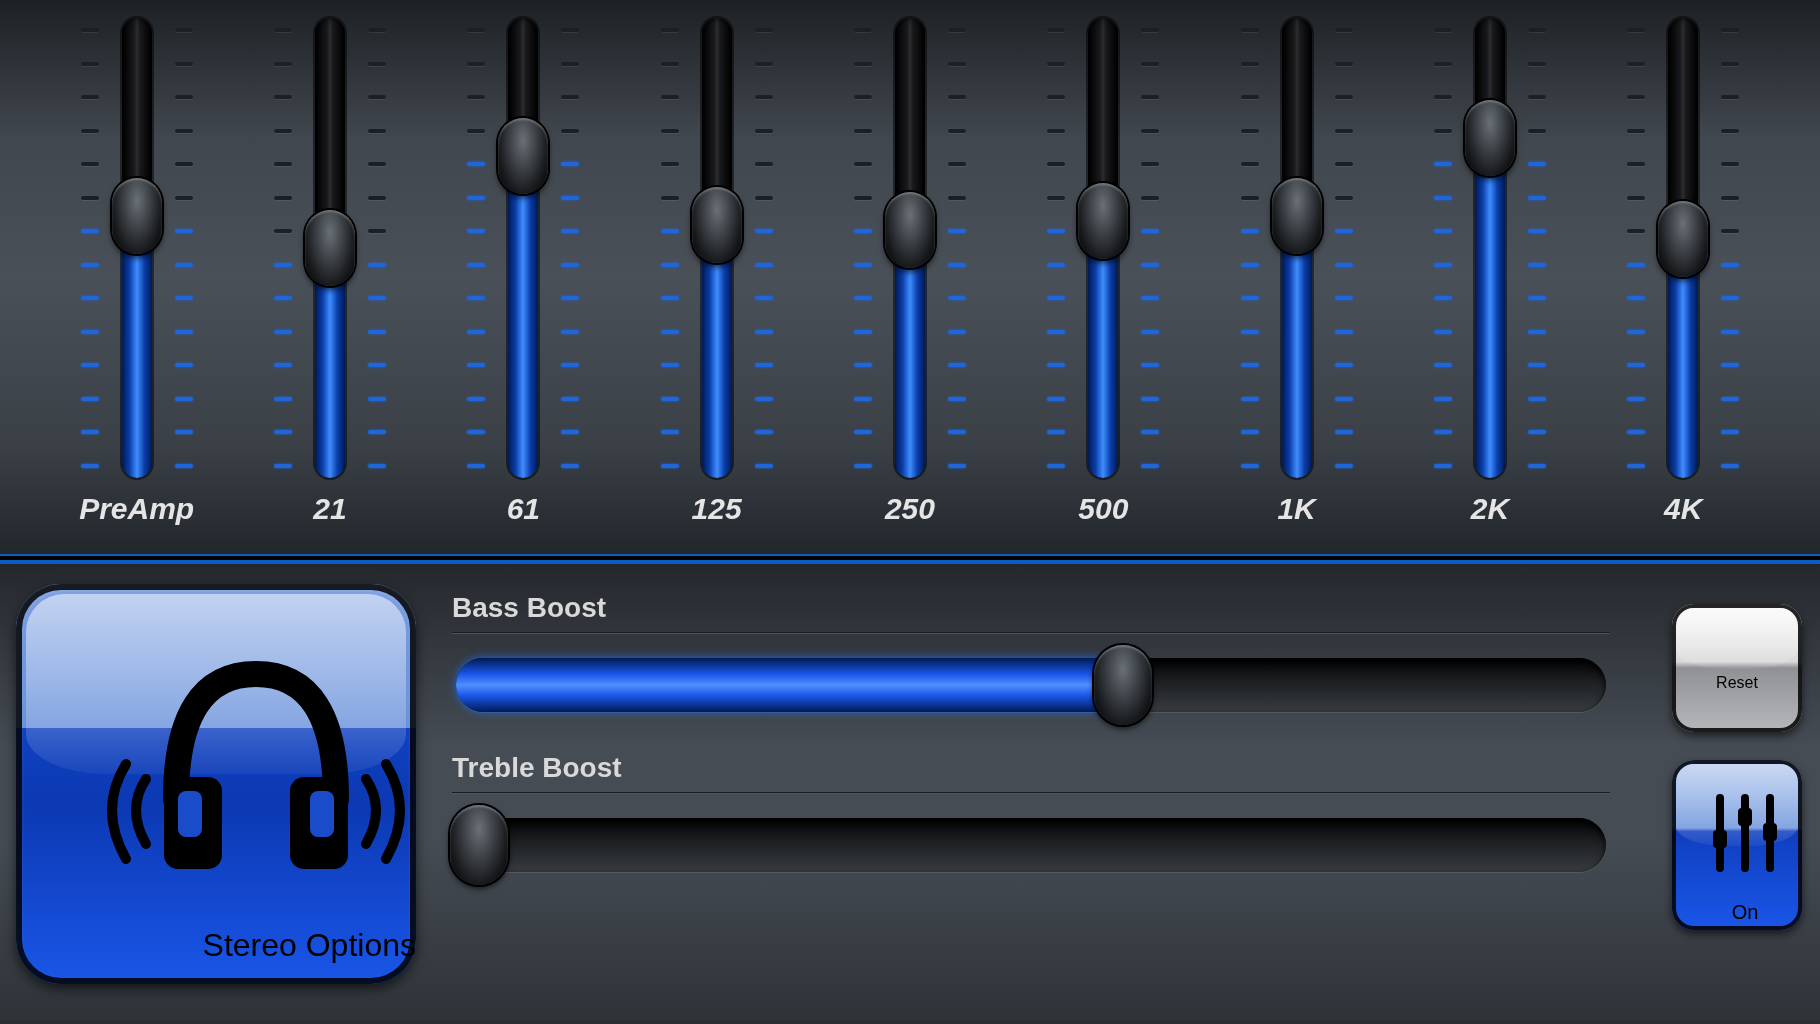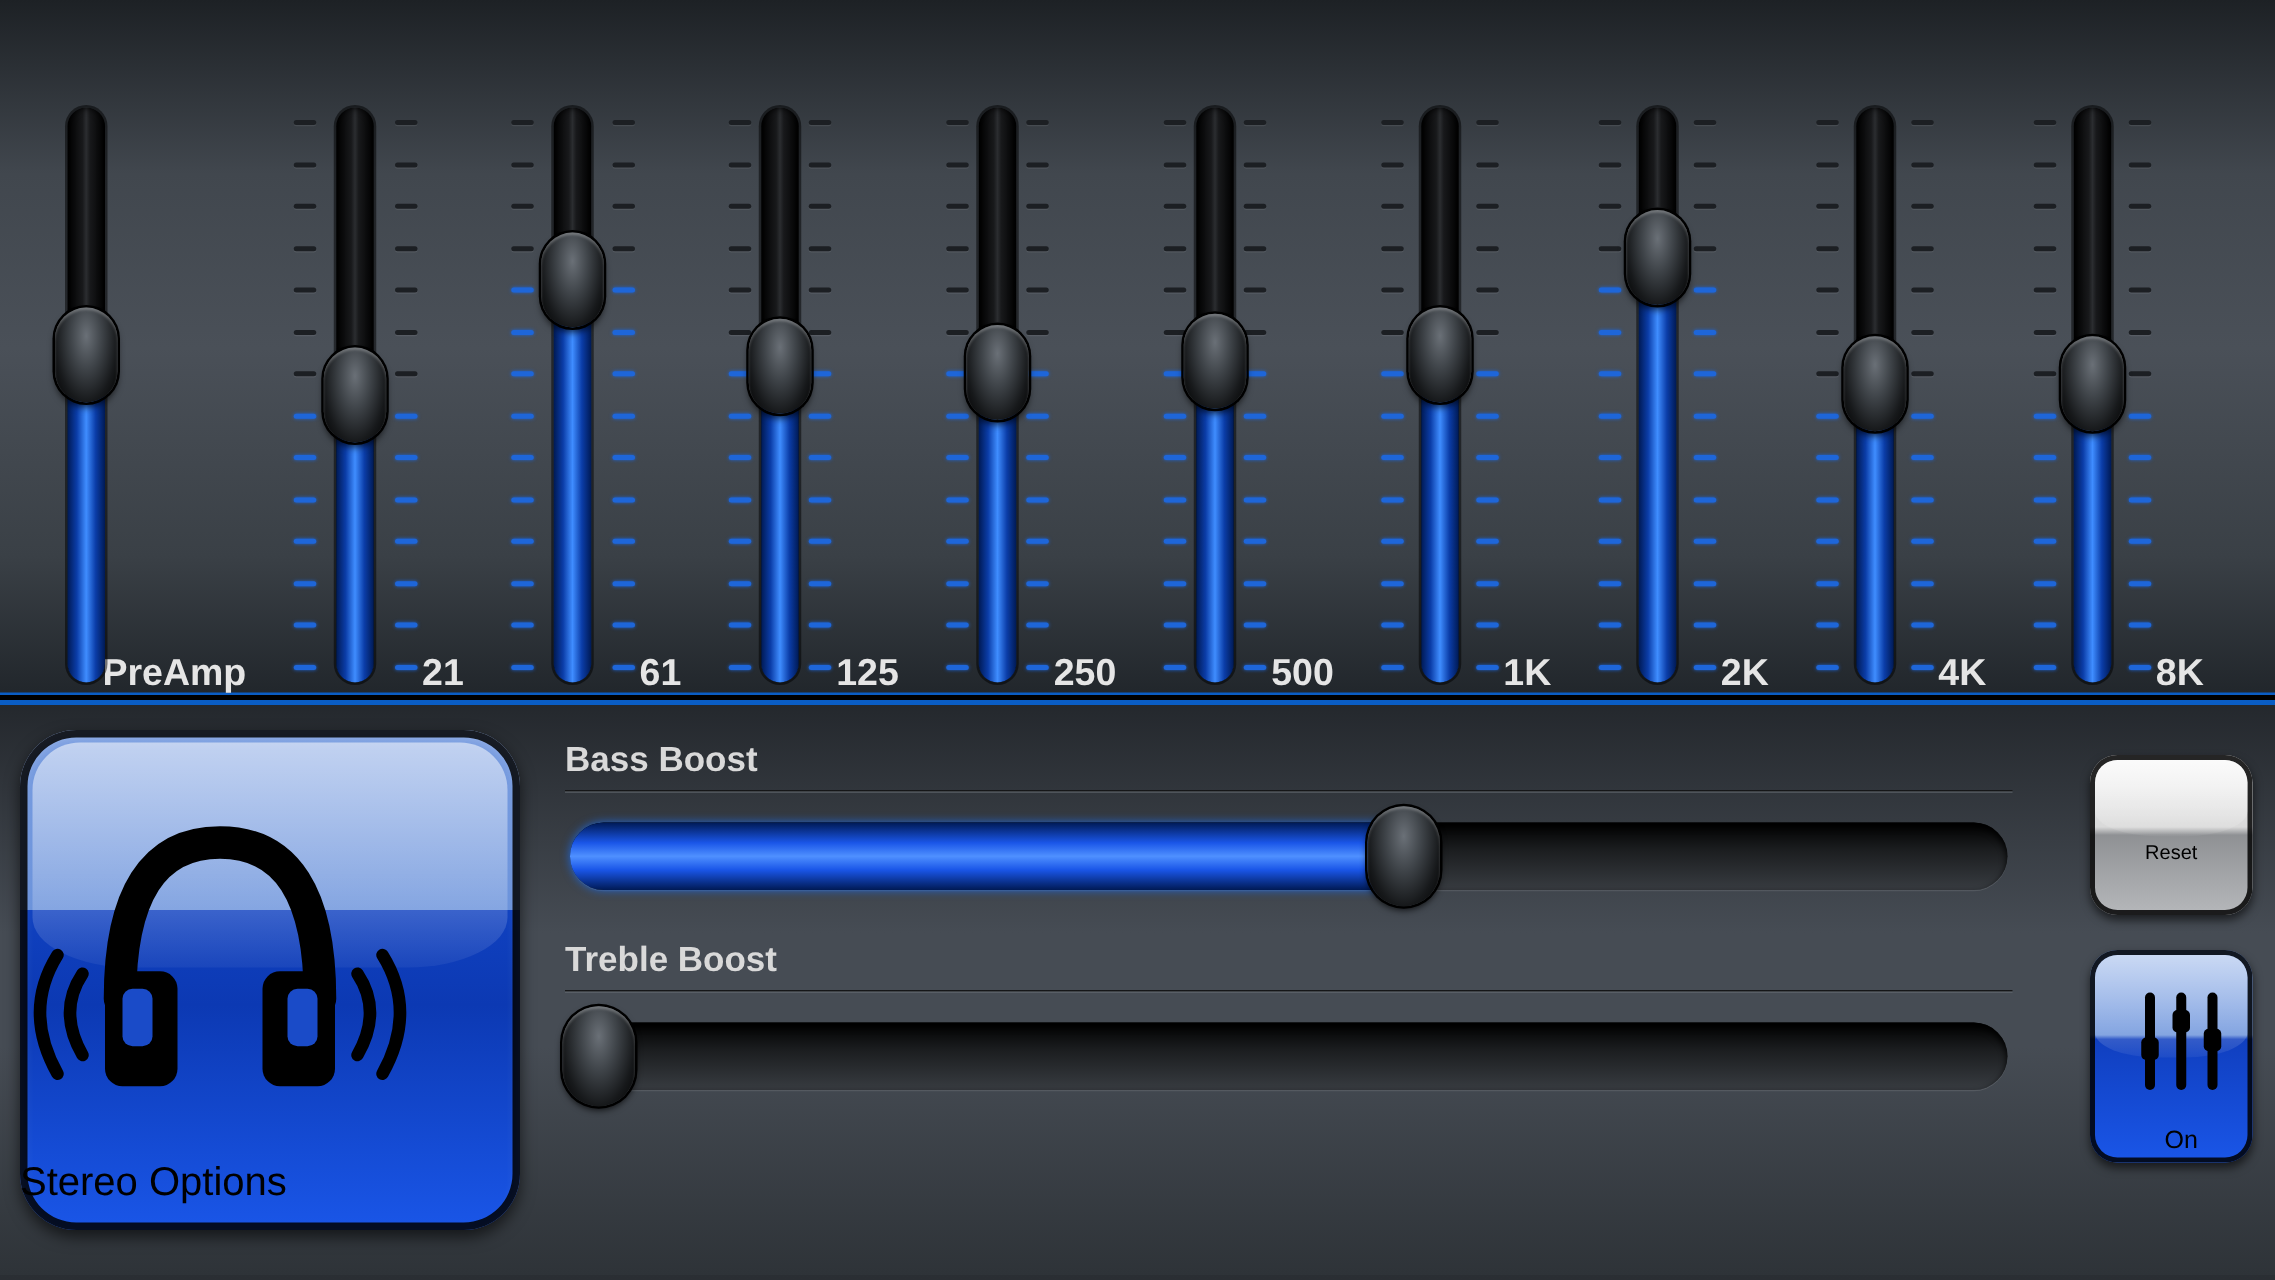--- a/index.html
+++ b/index.html
@@ -20,22 +20,23 @@
     display: flex;
     justify-content: space-around;
     padding: 0 40px;
     border-bottom: 4px solid #000;
     box-shadow: inset 0 -2px 0 #0a5dc4;
   }
   .eq-channel {
     position: relative;
     width: 140px;
     display: flex;
-    flex-direction: row;
-    align-items: flex-end;
+    flex-direction: column;
+    align-items: center;
+    font-style: italic;
   }
   .slider-area {
     position: relative;
     width: 120px;
     height: 480px;
     margin-top: 8px;
   }
   
   .ticks {
     position: absolute;
@@ -121,23 +122,24 @@
     height: 400px;
     border-radius: 45px;
     background:
       linear-gradient(180deg, #789ce0 0%, #6a92db 36%, #1041c0 36%, #0c39b3 55%, #1a56e8 100%);
     box-shadow:
       inset 0 0 0 6px rgba(0,0,0,0.85),
       inset 0 5px 10px rgba(255,255,255,0.35),
       0 5px 12px rgba(0,0,0,0.6);
     display: flex;
     flex-direction: column;
-    align-items: flex-start;
+    align-items: flex-end;
     justify-content: flex-end;
     cursor: pointer;
+    padding-left: 46px;
   }
   .stereo-btn .gloss {
     position: absolute;
     top: 10px; left: 10px; right: 10px;
     height: 45%;
     border-radius: 38px 38px 80px 80px / 38px 38px 40px 40px;
     background: linear-gradient(180deg, rgba(255,255,255,0.55) 0%, rgba(255,255,255,0.05) 100%);
     pointer-events: none;
   }
   .stereo-icon {
@@ -464,45 +466,20 @@
           <div class="tick-row tick-blue"></div>
           <div class="tick-row tick-blue"></div>
           <div class="tick-row tick-blue"></div>
         </div>
         <div class="track">
           <div class="fill" style="height: 52%;"></div>
         </div>
         <div class="thumb" style="top: calc(46.08% + 10px);"></div>
       </div>
       <div class="freq-label">4K</div>
-    </div>
-    <div class="eq-channel">
-      <div class="slider-area">
-        <div class="ticks">
-          <div class="tick-row tick-dark"></div>
-          <div class="tick-row tick-dark"></div>
-          <div class="tick-row tick-dark"></div>
-          <div class="tick-row tick-dark"></div>
-          <div class="tick-row tick-dark"></div>
-          <div class="tick-row tick-dark"></div>
-          <div class="tick-row tick-dark"></div>
-          <div class="tick-row tick-blue"></div>
-          <div class="tick-row tick-blue"></div>
-          <div class="tick-row tick-blue"></div>
-          <div class="tick-row tick-blue"></div>
-          <div class="tick-row tick-blue"></div>
-          <div class="tick-row tick-blue"></div>
-          <div class="tick-row tick-blue"></div>
-        </div>
-        <div class="track">
-          <div class="fill" style="height: 52%;"></div>
-        </div>
-        <div class="thumb" style="top: calc(46.08% + 10px);"></div>
-      </div>
-      <div class="freq-label">8K</div>
     </div>
   </div>
 
 <div class="bottom">
 
   <div class="stereo-btn">
     <div class="gloss"></div>
     <svg class="stereo-icon" viewBox="0 0 320 250">
 
       <path d="M50 140 Q30 170 50 205" stroke="#000" stroke-width="10" fill="none" stroke-linecap="round"></path>

